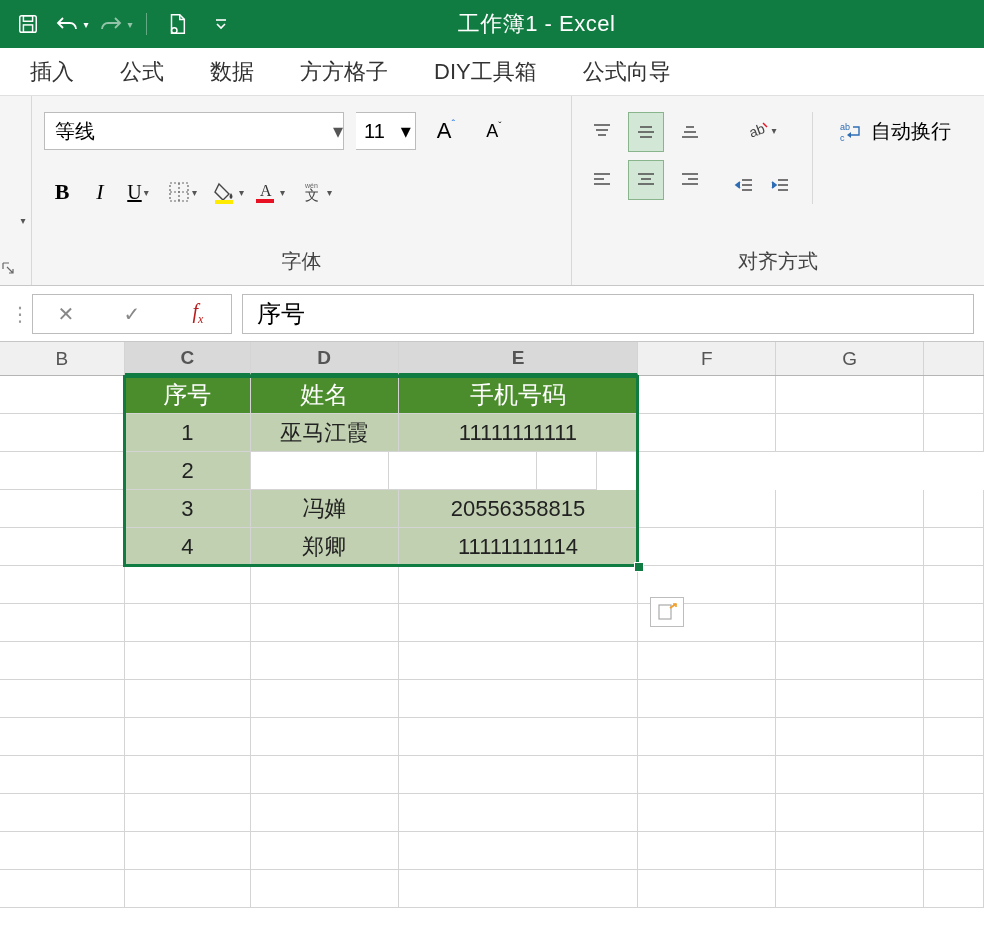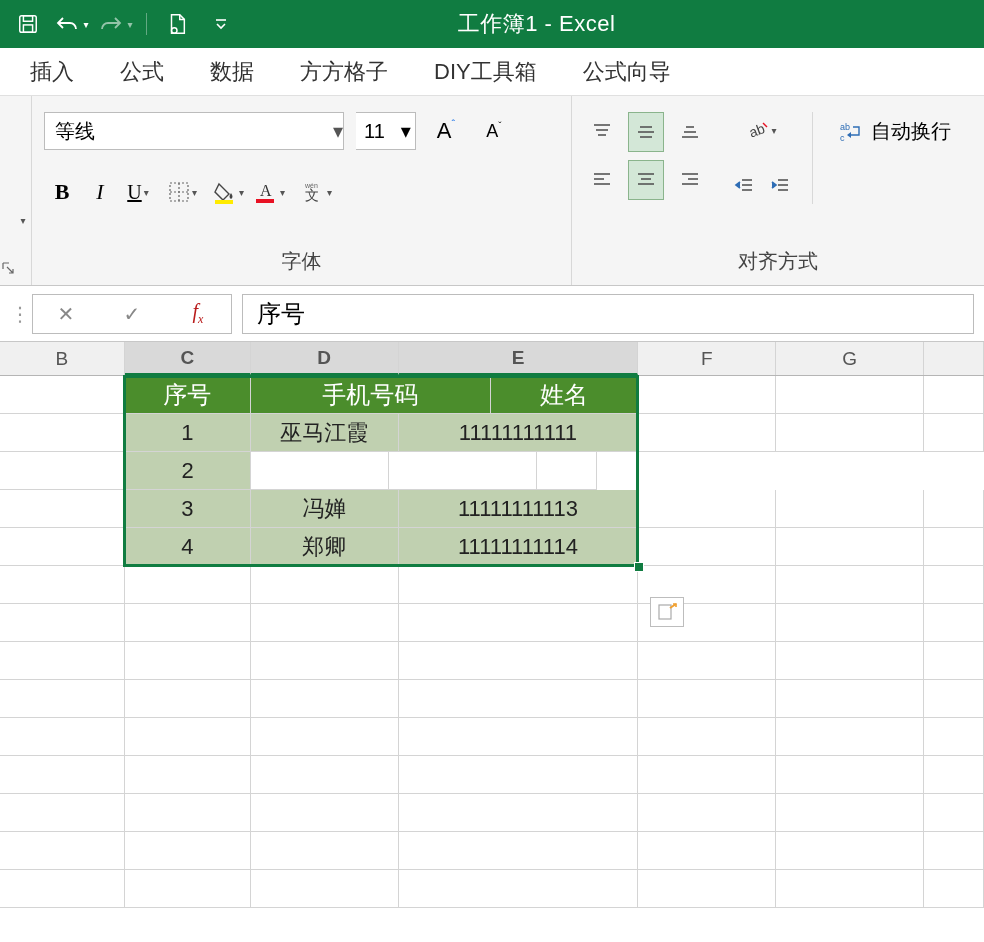--- a/index.html
+++ b/index.html
@@ -313,22 +313,22 @@
     <div class="col-h wE sel">E</div>
     <div class="col-h wF">F</div>
     <div class="col-h wG">G</div>
     <div class="col-h wH"></div>
   </div>
   <div class="rows">
 
     <div class="grow">
       <div class="gcell wB"></div>
       <div class="gcell wC chart_data-header">序号</div>
+      <div class="gcell wD chart_data-header">姓名</div>
       <div class="gcell wE chart_data-header">手机号码</div>
-      <div class="gcell wD chart_data-header">姓名</div>
       <div class="gcell wF"></div>
       <div class="gcell wG"></div>
       <div class="gcell wH"></div>
     </div>
 
     <div class="grow">
       <div class="gcell wB"></div>
       <div class="gcell wC sel-cell">1</div>
       <div class="gcell wD sel-cell">巫马江霞</div>
       <div class="gcell wE sel-cell">11111111111</div>
@@ -340,21 +340,21 @@
       <div class="gcell wB"></div>
       <div class="gcell wC sel-cell">2</div>
       <div class="gcell wF"></div>
       <div class="gcell wG"></div>
       <div class="gcell wH"></div>
     </div>
     <div class="grow">
       <div class="gcell wB"></div>
       <div class="gcell wC sel-cell">3</div>
       <div class="gcell wD sel-cell">冯婵</div>
-      <div class="gcell wE sel-cell">11111111113</div>
+      <div class="gcell wE sel-cell">20556358815</div>
       <div class="gcell wF"></div>
       <div class="gcell wG"></div>
       <div class="gcell wH"></div>
     </div>
     <div class="grow">
       <div class="gcell wB"></div>
       <div class="gcell wC sel-cell">4</div>
       <div class="gcell wD sel-cell">郑卿</div>
       <div class="gcell wE sel-cell">11111111114</div>
       <div class="gcell wF"></div>

